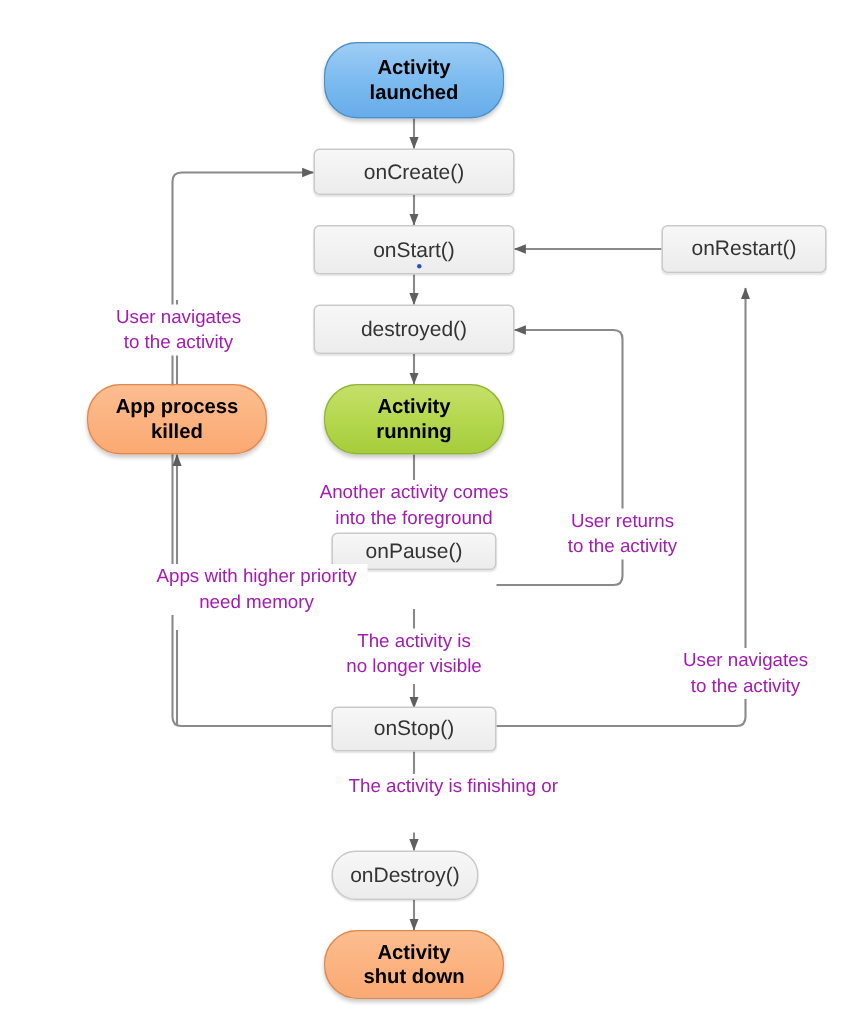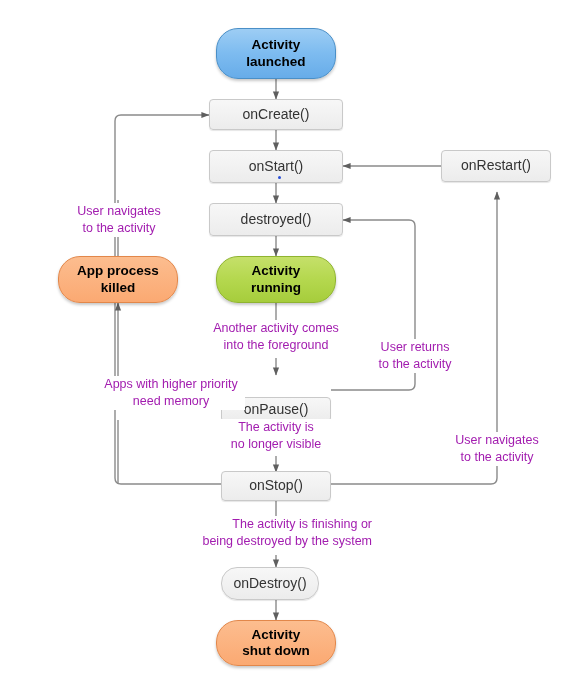--- a/index.html
+++ b/index.html
@@ -153,21 +153,21 @@
 
   <div class="node callback" style="left:209px; top:203px; width:134px; height:33px;">destroyed()</div>
 
   <div class="node state state-green" style="left:216px; top:256px; width:120px; height:47px;">
     <span>
       <span>Activity</span><br>
       <span>running</span>
     </span>
   </div>
 
-  <div class="node callback" style="left:221px; top:397px; width:110px; height:25px;">onPause()</div>
+  <div class="node callback" style="left:221px; top:355px; width:110px; height:25px;">onPause()</div>
 
   <div class="node callback" style="left:221px; top:471px; width:110px; height:30px;">onStop()</div>
 
   <div class="node callback" style="left:221px; top:567px; width:98px; height:33px;border-radius:16px;">onDestroy()</div>
 
   <div class="node state state-orange" style="left:216px; top:620px; width:120px; height:46px;">
     <span>
       <span>Activity</span><br>
       <span>shut down</span>
     </span>
@@ -207,16 +207,15 @@
     <span>no longer visible</span>
   </div>
 
   <div class="edge-label on-white" style="left:441px; top:432px; width:112px;">
     <span>User navigates</span><br>
     <span>to the activity</span>
   </div>
 
   <div class="edge-label on-white" style="left:180px; top:516px; width:192px;text-align:right;">
     <span>The activity is finishing or</span><br>
-    <span>being destroyed by the system</span>
   </div>
 
 </div>
 
 </body></html>

